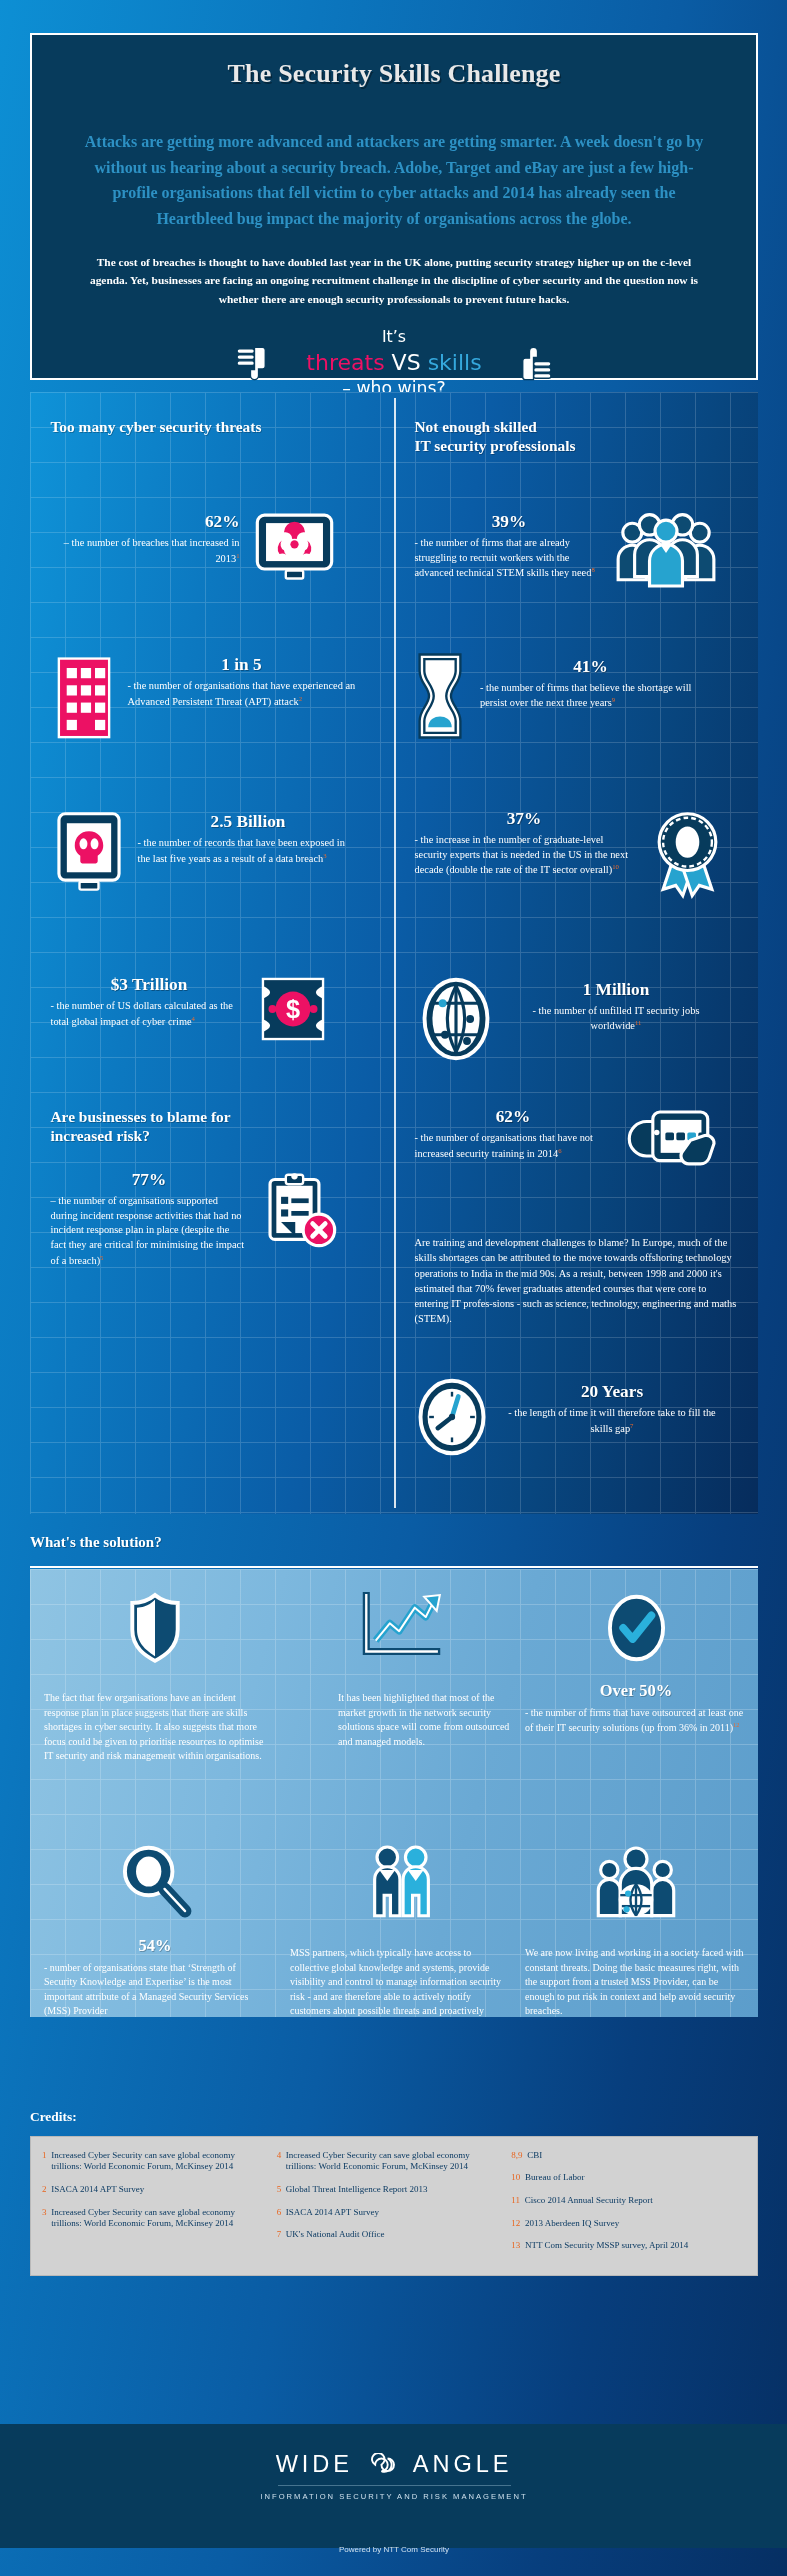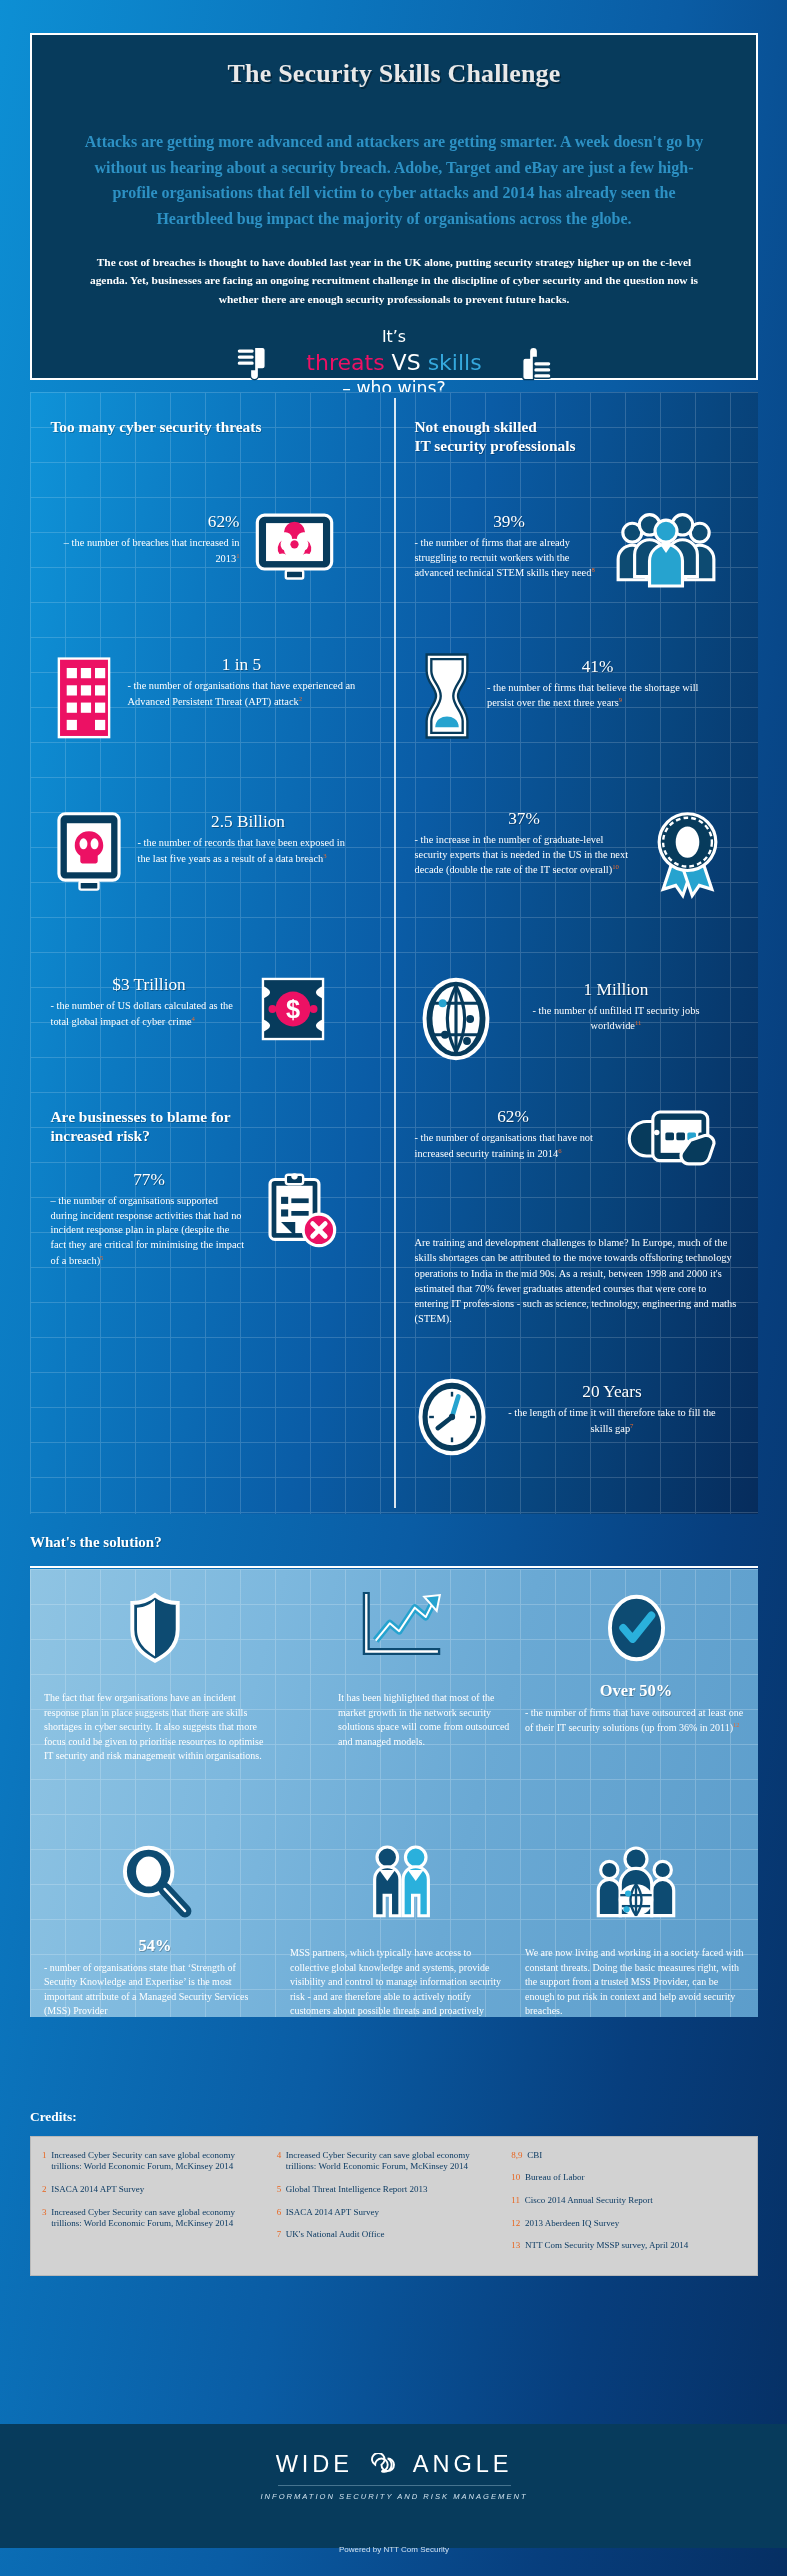--- a/index.html
+++ b/index.html
@@ -60,21 +60,21 @@
   .col.right { left:364px; }
 
   .col-head {
     position:absolute; color:#fff; font-size:15.4px; font-weight:bold; line-height:1.25;
     text-shadow:0.8px 0.8px 0 rgba(0,0,0,.25);
   }
 
   .stat { position:absolute; display:flex; align-items:flex-start; gap:11px; }
   .stat .txt { color:#fff; }
   .stat .big {
-    font-size:17.3px; font-weight:normal; line-height:1.2; margin-bottom:3.2px;
+    font-size:17.3px; font-weight:bold; line-height:1.2; margin-bottom:3.2px;
     text-shadow:0.8px 0.8px 0 rgba(0,0,0,.3);
   }
   .stat .desc { font-size:10.4px; line-height:1.42; }
   .stat .desc sup { font-size:6.7px; color:#ef6a2a; vertical-align:super; }
   .ta-r { text-align:right; }
   .ta-l { text-align:left; }
   .ta-c { text-align:center; }
 
   .para { position:absolute; color:#fff; font-size:10.4px; line-height:1.47; }
 
@@ -124,21 +124,20 @@
   .footer-band {
     position:absolute; left:0; top:2424px; width:788px; height:124px;
     background:#073b5c;
   }
   .logo-wrap { position:absolute; left:0; top:2451px; width:788px; text-align:center; color:#ffffff; }
   .logo-line { display:flex; align-items:center; justify-content:center; gap:11px; }
   .logo-word { font-size:23.6px; letter-spacing:3.9px; font-family:"Liberation Sans", sans-serif; }
   .logo-sub {
     margin-top:6.3px; font-size:7.6px; letter-spacing:2px; color:#cfe1ee;
     font-family:"Liberation Sans", sans-serif;
-    font-style:italic;
   }
   .logo-rule { margin:7px auto 0; width:233px; height:0.8px; background:#46748f; }
   .powered {
     position:absolute; left:0; top:2545px; width:788px; text-align:center;
     color:#cfe1ee; font-size:8px; font-family:"Liberation Sans", sans-serif;
   }
 </style>
 </head>
 <body>
 
@@ -323,21 +322,21 @@
             </g>
             <g fill="#26a3cf">
               <circle cx="65" cy="24" r="14"></circle>
                 <path d="M44 94 v-32 a21 21 0 0 1 42 0 v32z"></path>
             </g>
           </g>
           <path d="M57 40 l8 12 l8 -12z" fill="#ffffff"></path>
         </svg>
       </div>
 
-      <div class="stat" style="left:24px; top:260px; width:324px;">
+      <div class="stat" style="left:17px; top:260px; width:324px;">
         <svg class="icon" width="58" height="88" viewBox="0 0 74 112">
           <path d="M14 6 h46 v18 c0 14 -12 20 -12 32 c0 12 12 18 12 32 v18 h-46 v-18 c0 -14 12 -20 12 -32 c0 -12 -12 -18 -12 -32z" fill="#ffffff" stroke="#073b5c" stroke-width="9"></path>
           <path d="M14 6 h46 v18 c0 14 -12 20 -12 32 c0 12 12 18 12 32 v18 h-46 v-18 c0 -14 12 -20 12 -32 c0 -12 -12 -18 -12 -32z" fill="none" stroke="#ffffff" stroke-width="3"></path>
           <path d="M22 96 h30 c0 -10 -8 -14 -15 -14 c-7 0 -15 4 -15 14z" fill="#26a3cf"></path>
         </svg>
         <div class="txt ta-l" style="width:221px; padding-top:4.7px;">
           <div class="big ta-c">41%</div>
           <div class="desc"><span>- the number of firms that believe the shortage will persist over the next three years</span><sup>9</sup></div>
         </div>
       </div>

